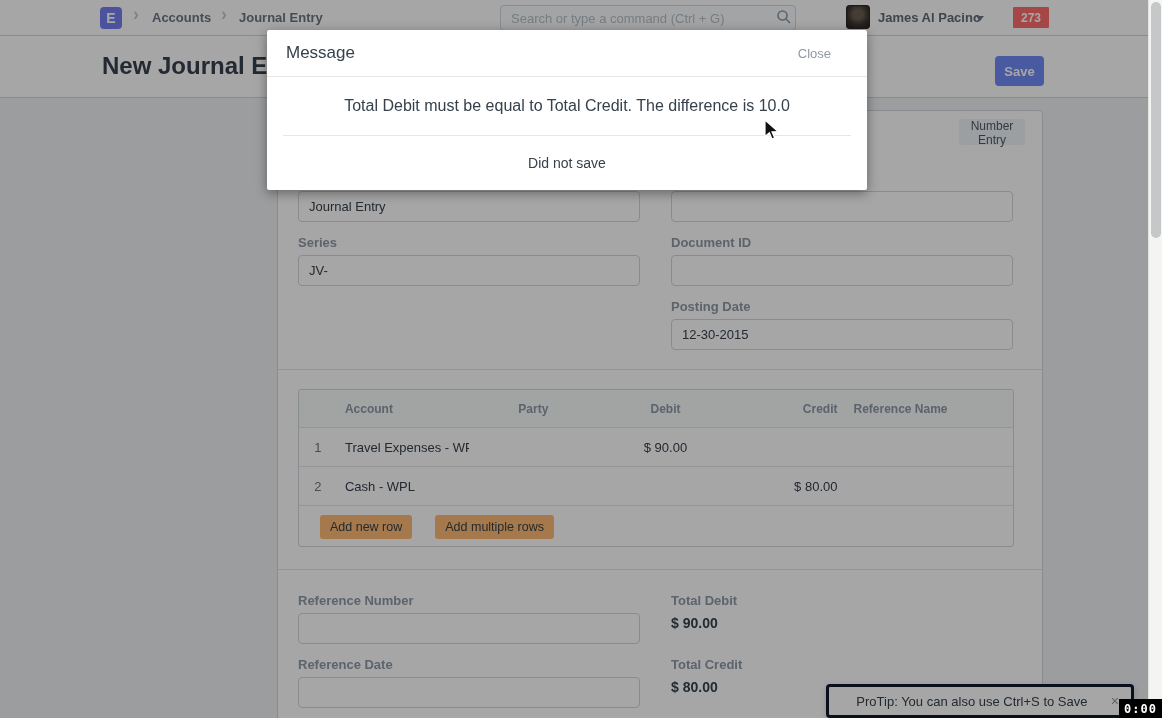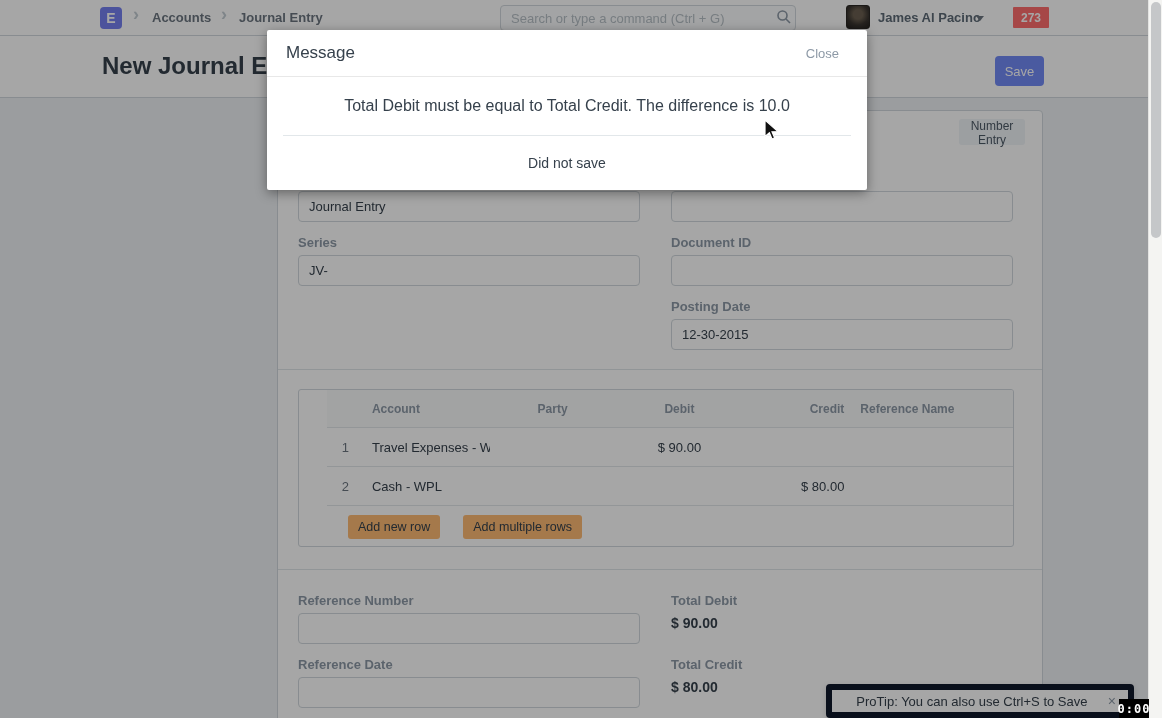--- a/index.html
+++ b/index.html
@@ -29,73 +29,73 @@
   .caret { position:absolute; left:976px; top:16px; width:0; height:0;
     border-left:4px solid transparent; border-right:4px solid transparent; border-top:5px solid #6c7680; }
   .badge { position:absolute; left:1013px; top:7px; height:21px; padding:1px 8px; background:#ff6d6d;
     border-radius:1px; color:#fff; font-size:12px; font-weight:bold; display:flex; align-items:center; cursor:pointer; }
   
   .pagehead { position:absolute; left:0; top:36px; width:1162px; height:62px;
     background:#ffffff; border-bottom:1px solid #d1d8dd; z-index:1; }
   .page-title { position:absolute; left:102px; top:16px; font-size:24px; font-weight:700; color:#36414c; }
   .save-btn { position:absolute; left:995px; top:20px; width:49px; height:30px;
     background:#728af6; border:none; border-radius:4px; color:#fff; font-size:13px; cursor:pointer;
-    font-family:"Liberation Sans",sans-serif; }
+    font-family:"Liberation Sans",sans-serif;font-weight:bold; }
   
   .card { position:absolute; left:277px; top:110px; width:766px; height:660px;
     background:#ffffff; border:1px solid #d1d8dd; border-radius:4px 4px 0 0; z-index:1; }
   .quick-entry { position:absolute; left:681px; top:8px; width:66px; height:26px;
     background:#f0f4f7; border:none; border-radius:3px; color:#4c5966; font-size:12px; cursor:pointer;
     font-family:"Liberation Sans",sans-serif; }
   .fld-label { position:absolute; font-size:13px; font-weight:600; color:#8d99a6; }
   .fld-input { position:absolute; width:342px; height:31px; border:1px solid #d1d8dd; border-radius:4px;
     background:#fff; font-size:13px; color:#36414c; padding:0 10px; font-family:"Liberation Sans",sans-serif; }
   .divider { position:absolute; left:0; width:764px; height:0; border-top:1px solid #dfe5e9; }
   
   .grid { position:absolute; left:20px; top:278px; width:716px; height:158px;
-    border:1px solid #d1d8dd; border-radius:3px; overflow:hidden;padding-left:28px; }
+    border:1px solid #d1d8dd; border-radius:3px; overflow:hidden; }
   .grid-row { display:flex; width:100%; height:38px; align-items:center; border-bottom:1px solid #e2e7ea; }
   .grid-head { background:#f9fafb; height:38px; }
   .grid-head .gc { font-size:12px; font-weight:600; color:#8d99a6; }
   .gc { font-size:13px; color:#36414c; padding:0 8px; overflow:hidden; white-space:nowrap; }
   .c-idx { width:38px; text-align:center; color:#6c7680; }
   .c-account { width:132px; }
   .c-party { width:130px; text-align:center; }
   .c-debit { width:135px; text-align:center; }
   .c-credit { width:113px; text-align:right; }
   .c-ref { width:168px; text-align:left; }
   .grid-btnrow { display:flex; align-items:center; height:42px; padding-left:21px; gap:23px; }
   .grid-btn { background:#fdba74; border:none; border-radius:3px; height:24px; padding:0 10px;
     font-size:12.5px; color:#36414c; cursor:pointer; font-family:"Liberation Sans",sans-serif; }
   .total-val { position:absolute; font-size:14px; font-weight:bold; color:#36414c; }
   
   .toast { position:absolute; left:826px; top:684px; width:308px; height:34px; background:#ffffff;
-    border:6px solid #0f172a; border-radius:4px; box-shadow:0 2px 6px rgba(0,0,0,.15);
+    border:3px solid #0f172a; border-radius:4px; box-shadow:0 2px 6px rgba(0,0,0,.15);
     display:flex; align-items:center; padding:0 12px; z-index:2; }
   .toast-text { font-size:13px; color:#36414c; flex:1; text-align:center; }
   .toast-close { font-size:14px; color:#8d99a6; cursor:pointer; padding-left:8px; }
   
   .overlay { position:absolute; left:0; top:0; width:1148px; height:718px;
     background:rgba(0,0,0,0.35); z-index:10; }
   .modal { position:absolute; left:267px; top:30px; width:600px; height:160px; background:#ffffff;
     border-radius:2px; box-shadow:0 3px 12px rgba(0,0,0,.4); z-index:20; }
   .modal-header { position:relative; height:47px; border-bottom:1px solid #e8e8e8; }
   .modal-title { position:absolute; left:19px; top:13px; font-size:17px; font-weight:500; color:#36414c; }
-  .modal-close { position:absolute; right:28px; top:16px; font-size:13px; color:#8d99a6; cursor:pointer; }
+  .modal-close { position:absolute; right:36px; top:16px; font-size:13px; color:#8d99a6; cursor:pointer; }
   .modal-body { height:58px; display:flex; align-items:center; justify-content:center;
     font-size:16px; color:#36414c; }
   .modal-divider { margin:0 16px; border-top:1px solid #e2e7ea; }
   .modal-footer { height:53px; display:flex; align-items:center; justify-content:center;
     font-size:14px; color:#36414c; }
   
   .scrollbar { position:absolute; right:0; top:0; width:14px; height:718px; background:#f4f4f2;
     border-left:1px solid #e3e3e1; z-index:30; }
   .scroll-thumb { position:absolute; left:2px; top:2px; width:10px; height:236px;
     background:#c5c7c9; border-radius:6px; cursor:pointer; }
-  .recorder { position:absolute; left:1119px; top:699px; width:30px; height:19px; background:#000;
+  .recorder { position:absolute; left:1119px; top:699px; width:43px; height:19px; background:#000;
     color:#fff; font-family:"DejaVu Sans Mono", monospace; font-size:12px; font-weight:bold;
     display:flex; align-items:center; justify-content:center; letter-spacing:1px; z-index:40; }
   .cursor { position:absolute; left:763px; top:119px; z-index:50; pointer-events:none; }
 </style>
 </head>
 <body>
 
 <div class="stage">
 
   <div class="navbar">

